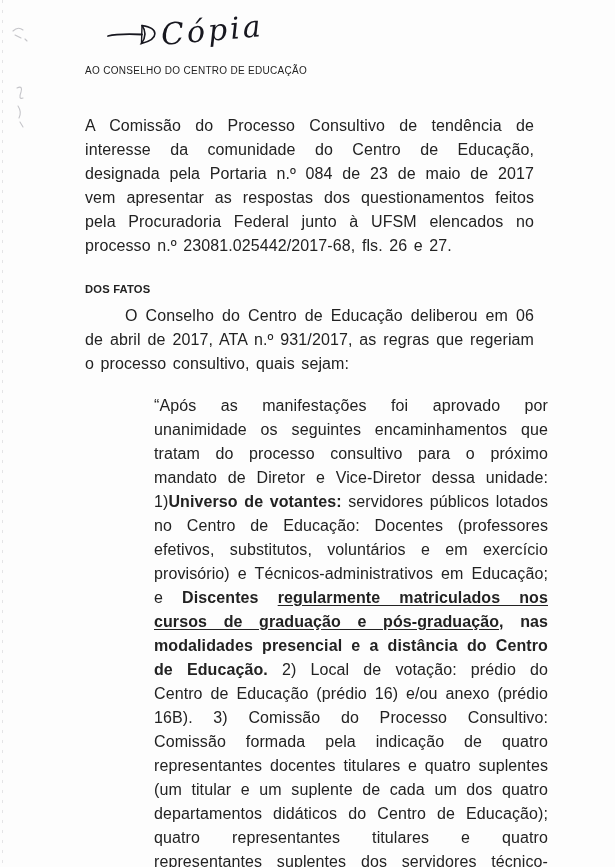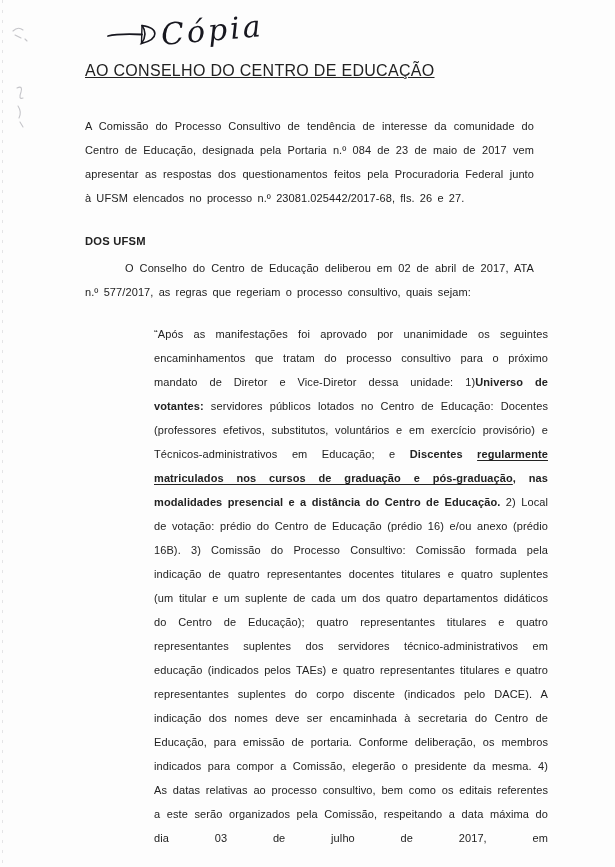--- a/index.html
+++ b/index.html
@@ -29,28 +29,27 @@
   .handwriting {
     position: absolute;
     left: 104px; top: 6px;
   }
   .content {
     position: absolute;
     left: 85px; top: 64px;
     width: 449px;
   }
   .recipient {
-    font-size: 16px;
+    font-size: 10px;
     letter-spacing: 0.3px;
     line-height: 14px;
-    text-decoration: underline;
   }
   .para {
     margin: 0;
-    font-size: 11px;
+    font-size: 16px;
     line-height: 24px;
     text-align: justify;
     word-spacing: 2px;
     letter-spacing: 0.1px;
   }
   .intro { margin-top: 36px; }
   .section-heading {
     margin-top: 24px;
     font-weight: bold;
     font-size: 11.2px;
@@ -91,20 +90,20 @@
     </g>
     <text x="58" y="39" font-size="30" font-style="italic" letter-spacing="3" fill="#17171f" transform="rotate(-5 58 39)" style="font-family:'DejaVu Serif', serif;">Cópia</text>
   </svg>
 
   <div class="content">
 
     <div class="recipient">AO CONSELHO DO CENTRO DE EDUCAÇÃO</div>
 
     <p class="para intro">A Comissão do Processo Consultivo de tendência de interesse da comunidade do Centro de Educação, designada pela Portaria n.º 084 de 23 de maio de 2017 vem apresentar as respostas dos questionamentos feitos pela Procuradoria Federal junto à UFSM elencados no processo n.º 23081.025442/2017-68, fls. 26 e 27.</p>
 
-    <div class="section-heading">DOS UFSM</div>
+    <div class="section-heading">DOS FATOS</div>
 
-    <p class="para facts">O Conselho do Centro de Educação deliberou em 02 de abril de 2017, ATA n.º 577/2017, as regras que regeriam o processo consultivo, quais sejam:</p>
+    <p class="para facts">O Conselho do Centro de Educação deliberou em 06 de abril de 2017, ATA n.º 931/2017, as regras que regeriam o processo consultivo, quais sejam:</p>
 
     <p class="para quote"><span>“Após as manifestações foi aprovado por unanimidade os seguintes encaminhamentos que tratam do processo consultivo para o próximo mandato de Diretor e Vice-Diretor dessa unidade: 1)</span><b>Universo de votantes:</b><span> servidores públicos lotados no Centro de Educação: Docentes (professores efetivos, substitutos, voluntários e em exercício provisório) e Técnicos-administrativos em Educação; e </span><b>Discentes </b><b class="u">regularmente matriculados nos cursos de graduação e pós-graduação</b><b>, nas modalidades presencial e a distância do Centro de Educação.</b><span> 2) Local de votação: prédio do Centro de Educação (prédio 16) e/ou anexo (prédio 16B). 3) Comissão do Processo Consultivo: Comissão formada pela indicação de quatro representantes docentes titulares e quatro suplentes (um titular e um suplente de cada um dos quatro departamentos didáticos do Centro de Educação); quatro representantes titulares e quatro representantes suplentes dos servidores técnico-administrativos em educação (indicados pelos TAEs) e quatro representantes titulares e quatro representantes suplentes do corpo discente (indicados pelo DACE). A indicação dos nomes deve ser encaminhada à secretaria do Centro de Educação, para emissão de portaria. Conforme deliberação, os membros indicados para compor a Comissão, elegerão o presidente da mesma. 4) As datas relativas ao processo consultivo, bem como os editais referentes a este serão organizados pela Comissão, respeitando a data máxima do dia 03 de julho de 2017, em</span></p>
 
   </div>
 </div>
 
 </body></html>

